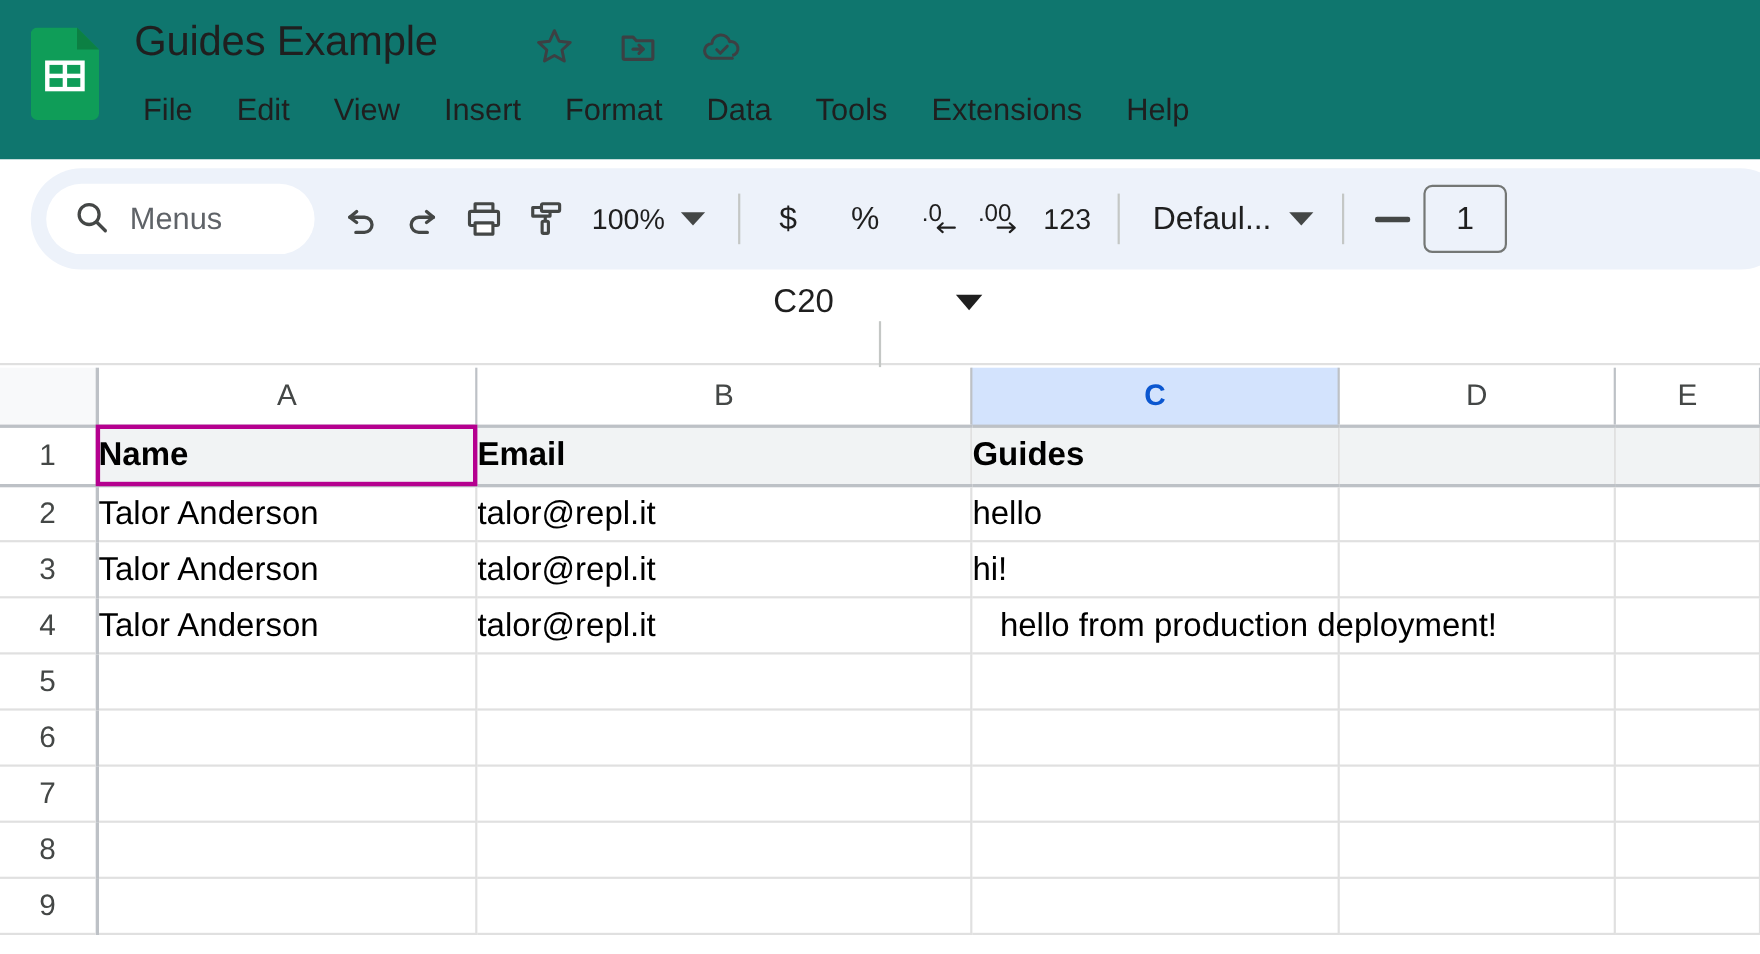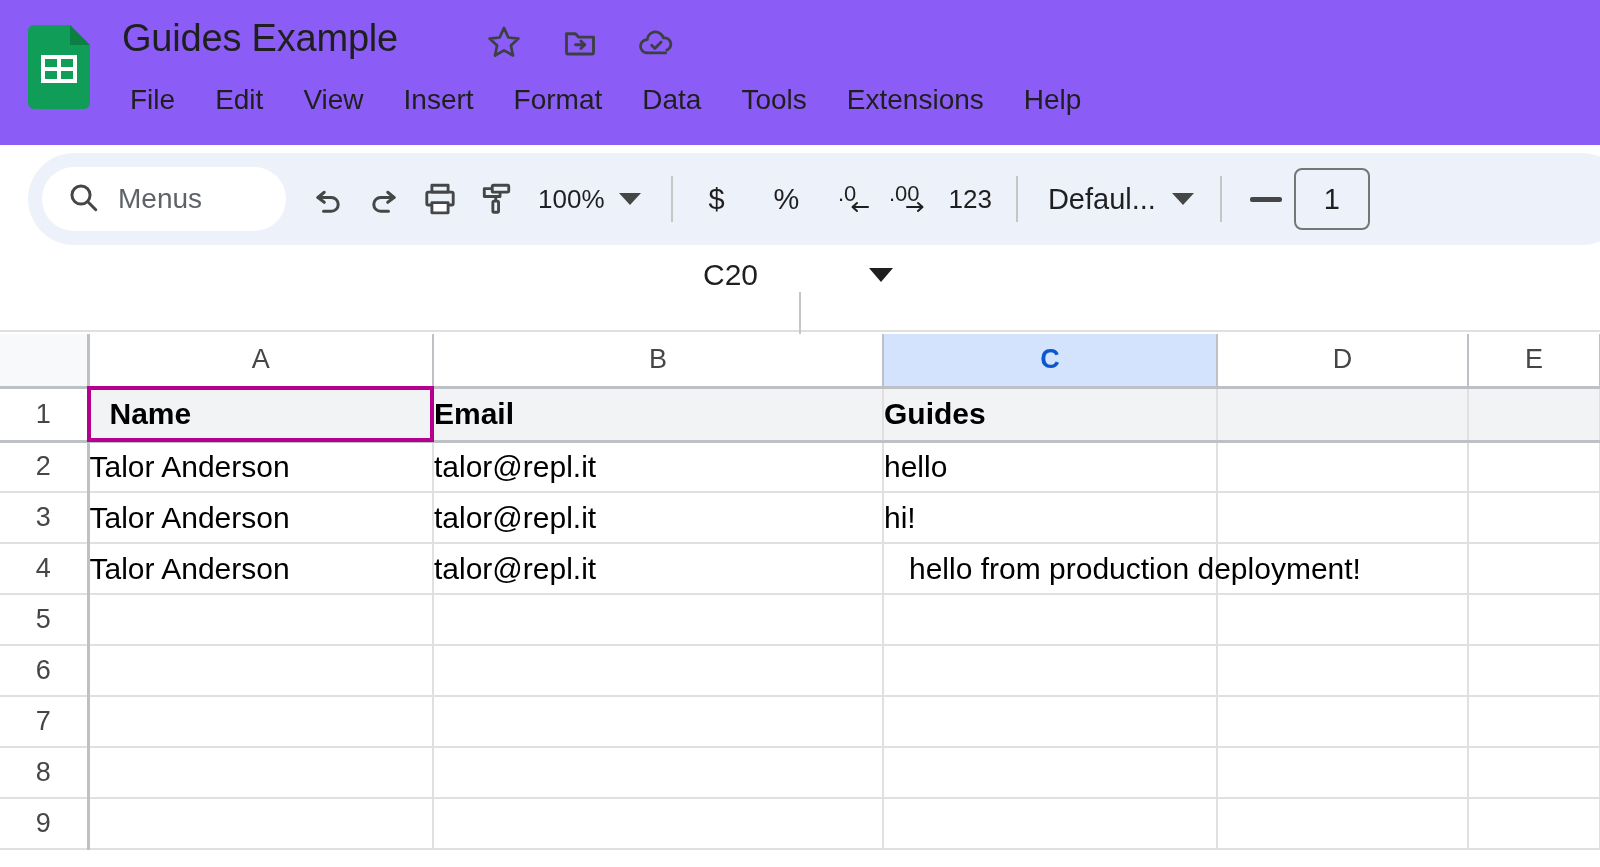--- a/index.html
+++ b/index.html
@@ -11,21 +11,21 @@
     font-family: "Liberation Sans", sans-serif;
     -webkit-font-smoothing: antialiased;
   }
 
   
   #app { width: 1600px; height: 867px; position: relative; background: #ffffff; }
 
   .header {
     position: relative;
     height: 145px;
-    background: #8b5cf6;
+    background: #0f766e;
     padding: 16px;
   }
 
   .logo {
     position: absolute;
     left: 28px; top: 25px;
     width: 62px; height: 84px;
   }
   .logo svg { display: block; width: 62px; height: 84px; }
 
@@ -291,21 +291,20 @@
     transform: translateY(-50%);
     white-space: nowrap;
     z-index: 2;
   }
 
   
   .cell.active {
     outline: 4px solid #b5008f;
     outline-offset: -3px;
     z-index: 5;
-    padding-left: 20px;
   }
 </style>
 </head>
 <body>
 
 <div id="app">
 
   <div class="header">
 
     <div class="logo">

